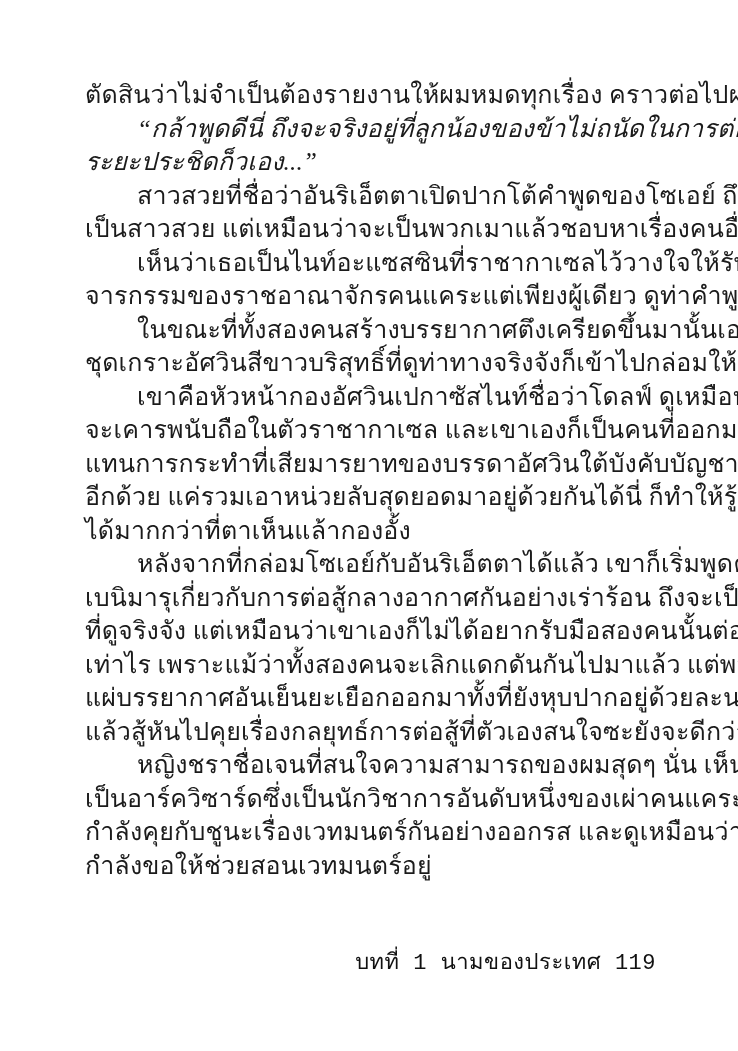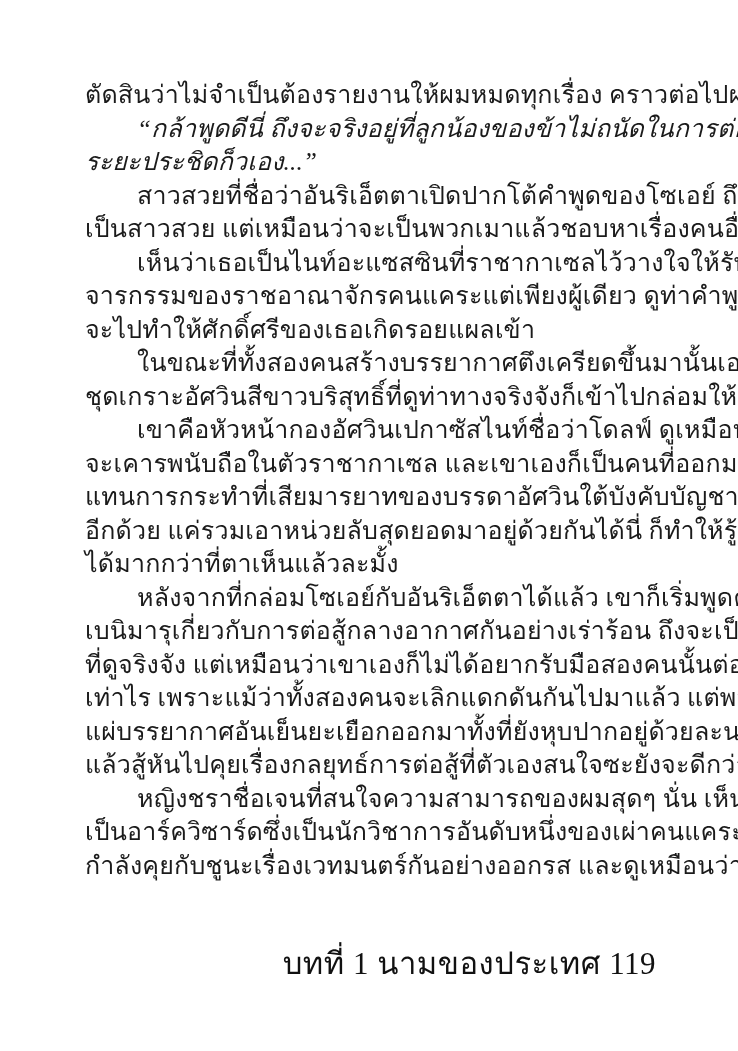--- a/index.html
+++ b/index.html
@@ -32,53 +32,54 @@
   .line.indent {
     padding-left: 52px;
   }
   .line.italic {
     font-style: italic;
   }
   .footer {
     position: absolute;
     right: 82px;
     top: 949px;
-    font-size: 31px;
+    font-size: 22px;
     line-height: 30px;
     letter-spacing: 0.5px;
     color: #111111;
+    font-family: Liberation Mono, monospace;
   }
 </style>
 </head>
 <body>
 
 <div class="page">
   <div class="text-block">
 
   <div class="line">ตัดสินว่าไม่จำเป็นต้องรายงานให้ผมหมดทุกเรื่อง คราวต่อไปผมต้องขอให้</div>
       <div class="line indent italic">“กล้าพูดดีนี่ ถึงจะจริงอยู่ที่ลูกน้องของข้าไม่ถนัดในการต่อสู้</div>
       <div class="line italic">ระยะประชิดก็วเอง...”</div>
       <div class="line indent">สาวสวยที่ชื่อว่าอันริเอ็ตตาเปิดปากโต้คำพูดของโซเอย์ ถึงจะ</div>
       <div class="line">เป็นสาวสวย แต่เหมือนว่าจะเป็นพวกเมาแล้วชอบหาเรื่องคนอื่นแฮะ</div>
       <div class="line indent">เห็นว่าเธอเป็นไนท์อะแซสซินที่ราชากาเซลไว้วางใจให้รับหน้าที่</div>
       <div class="line">จารกรรมของราชอาณาจักรคนแคระแต่เพียงผู้เดียว ดูท่าคำพูดของโซเอย์</div>
-      <div class="line">จะไปทำให้ศักดิ์ศรีของเธอเกิดรอยแผลเข้า</div>
       <div class="line indent">ในขณะที่ทั้งสองคนสร้างบรรยากาศตึงเครียดขึ้นมานั้นเอง ชายใน</div>
       <div class="line">ชุดเกราะอัศวินสีขาวบริสุทธิ์ที่ดูท่าทางจริงจังก็เข้าไปกล่อมให้ใจเย็นลง</div>
       <div class="line indent">เขาคือหัวหน้ากองอัศวินเปกาซัสไนท์ชื่อว่าโดลฟ์ ดูเหมือนว่าเขา</div>
       <div class="line">จะเคารพนับถือในตัวราชากาเซล และเขาเองก็เป็นคนที่ออกมาขอโทษ</div>
       <div class="line">แทนการกระทำที่เสียมารยาทของบรรดาอัศวินใต้บังคับบัญชาของตัวเอง</div>
       <div class="line">อีกด้วย แค่รวมเอาหน่วยลับสุดยอดมาอยู่ด้วยกันได้นี่ ก็ทำให้รู้สึกไว้ใจ</div>
-      <div class="line">ได้มากกว่าที่ตาเห็นแล้วละมั้ง</div>
+      <div class="line">ได้มากกว่าที่ตาเห็นแล้ากองอั้ง</div>
       <div class="line indent">หลังจากที่กล่อมโซเอย์กับอันริเอ็ตตาได้แล้ว เขาก็เริ่มพูดคุยกับ</div>
       <div class="line">เบนิมารุเกี่ยวกับการต่อสู้กลางอากาศกันอย่างเร่าร้อน ถึงจะเป็นผู้ชาย</div>
       <div class="line">ที่ดูจริงจัง แต่เหมือนว่าเขาเองก็ไม่ได้อยากรับมือสองคนนั้นต่อไปอีกสัก</div>
       <div class="line">เท่าไร เพราะแม้ว่าทั้งสองคนจะเลิกแดกดันกันไปมาแล้ว แต่พวกเขาก็ยัง</div>
       <div class="line">แผ่บรรยากาศอันเย็นยะเยือกออกมาทั้งที่ยังหุบปากอยู่ด้วยละนะ แบบนั้น</div>
       <div class="line">แล้วสู้หันไปคุยเรื่องกลยุทธ์การต่อสู้ที่ตัวเองสนใจซะยังจะดีกว่าเป็นไหนๆ</div>
       <div class="line indent">หญิงชราชื่อเจนที่สนใจความสามารถของผมสุดๆ นั่น เห็นว่า</div>
       <div class="line">เป็นอาร์ควิซาร์ดซึ่งเป็นนักวิชาการอันดับหนึ่งของเผ่าคนแคระ ตอนนี้เธอ</div>
       <div class="line">กำลังคุยกับชูนะเรื่องเวทมนตร์กันอย่างออกรส และดูเหมือนว่าชูนะจะ</div>
+      <div class="line">กำลังขอให้ช่วยสอนเวทมนตร์อยู่</div>
     </div>
   <div class="footer">
     <span>บทที่ 1 นามของประเทศ 119</span>
   </div>
 </div>
 
 </body></html>

